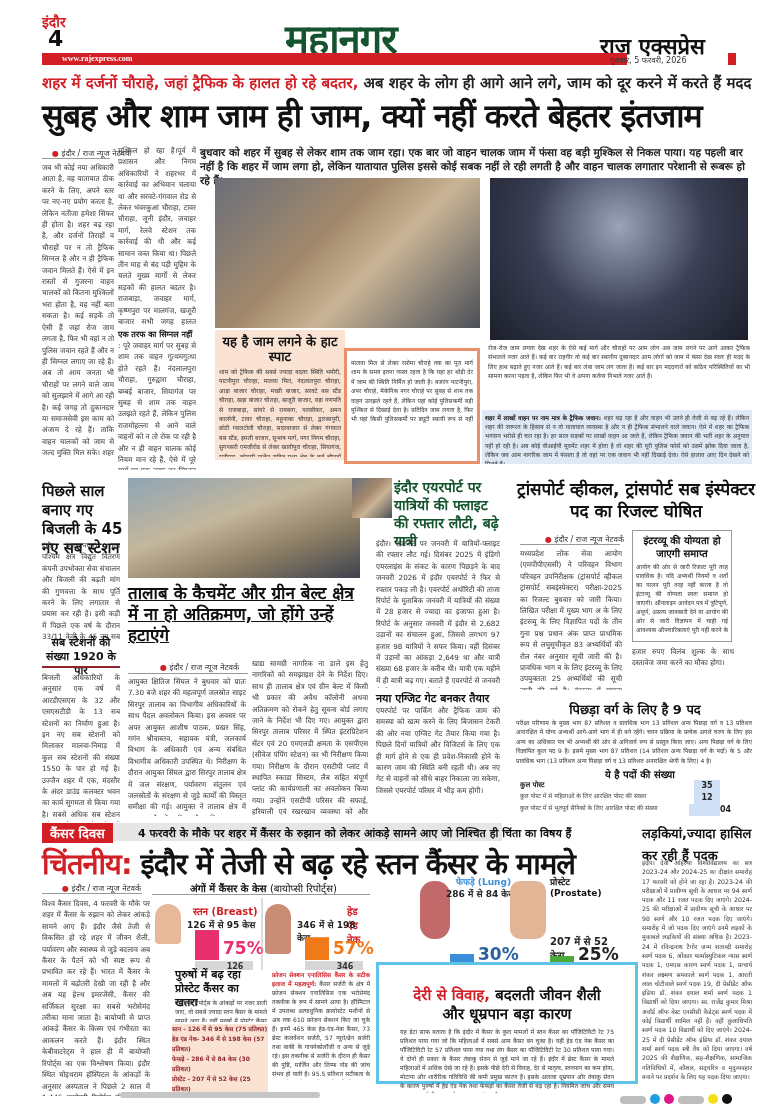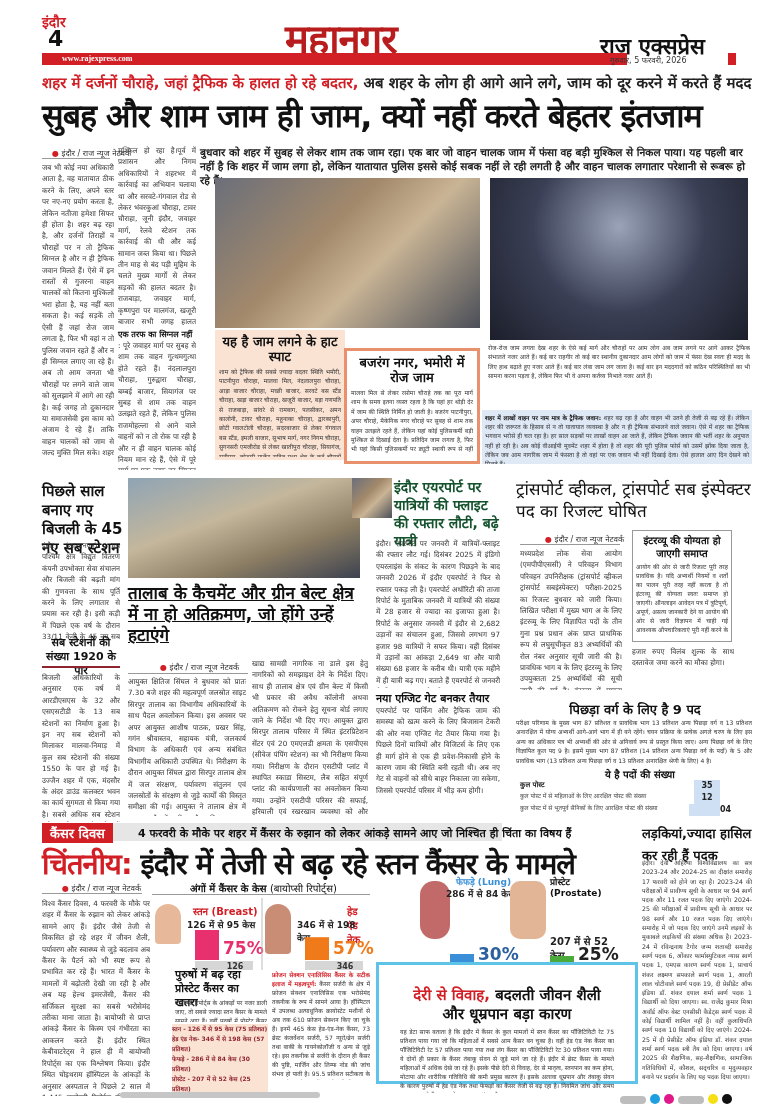--- a/index.html
+++ b/index.html
@@ -1,20 +1,20 @@
 <!DOCTYPE html>
 <html><head>
 <meta charset="utf-8">
 <style>
   * { box-sizing: border-box; margin: 0; padding: 0; }
   body { width: 778px; height: 1108px; background: #fff; font-family: "DejaVu Sans", sans-serif; color: #222; overflow: hidden; position: relative; }
   .abs { position: absolute; }
   .city { left: 42px; top: 12px; color: #d21f26; font-size: 14px; font-weight: bold; }
   .pageno { left: 48px; top: 26px; font-size: 22px; font-weight: bold; color: #111; }
-  .section-title { left: 285px; top: 10px; font-size: 40px; font-weight: 900; color: #b91c1c; font-family: "DejaVu Serif", serif; letter-spacing: -1px; text-align: center; }
+  .section-title { left: 285px; top: 10px; font-size: 40px; font-weight: 900; color: #14532d; font-family: "DejaVu Serif", serif; letter-spacing: -1px; text-align: center; }
   .brand { left: 600px; top: 30px; font-size: 22px; font-weight: bold; color: #111; }
   .redbar { left: 42px; top: 53px; width: 585px; height: 12px; background: #d21f26; }
   .redbar span { color: #fff; font-size: 8px; font-family: "Liberation Serif", serif; font-weight: bold; padding-left: 20px; line-height: 12px; display: block; }
   .redbar2 { left: 728px; top: 53px; width: 8px; height: 12px; background: #d21f26; }
   .dateline { left: 610px; top: 54px; font-size: 8px; color: #333; }
   .kicker { left: 42px; top: 72px; width: 700px; font-size: 15px; font-weight: bold; white-space: nowrap; }
   .kicker .red { color: #d21f26; }
   .headline { left: 42px; top: 93px; width: 700px; font-size: 32px; font-weight: 900; color: #111; white-space: nowrap; letter-spacing: -1px; }
   .byline { font-size: 8px; color: #333; }
   .byline .dot { color: #d21f26; }
@@ -65,21 +65,20 @@
 
 <div class="abs photo" style="left:215px;top:178px;width:265px;height:150px;"></div>
 <div class="abs photo-night" style="left:490px;top:178px;width:258px;height:162px;"></div>
 
 <div class="abs box-pink" style="left:215px;top:330px;width:130px;height:130px;padding:4px;">
   <div class="caption-head" style="font-size:13px;line-height:15px;">यह है जाम लगने के हाट स्पाट</div>
   <div class="col-text" style="font-size:6px;line-height:9.4px;height:90px;margin-top:3px;">शाम को ट्रैफिक की सबसे ज्यादा बदतर स्थिति भमौरी, पाटनीपुरा चौराहा, मालवा मिल, नंदलालपुरा चौराहा, आड़ा बाजार चौराहा, मच्छी बाजार, सरवटे बस स्टैंड चौराहा, खड़ा बाजार चौराहा, खजूरी बाजार, बड़ा गणपति से राजबाड़ा, सांवरे से रामबाग, पलसीकर, अमन कालोनी, टावर चौराहा, महूनाका चौराहा, द्वारकापुरी, छोटी ग्वालटोली चौराहा, सदरबाजार से लेकर गंगवाल बस स्टैंड, इमली बाजार, सुभाष मार्ग, नगर निगम चौराहा, सुगनसरी एमजीरोड से लेकर खातीपुरा चौराहा, सियागंज, रानीपुरा, कोठारी मार्केट सहित मध्य क्षेत्र के कई चौराहों की हालत खराब रहती है, जहां रोज शाम को ट्रैफिक का कबाड़ा हो रहा है। ये ऐसे स्पॉट है जहां रोज जाम लगता है।</div>
 </div>
 
 <div class="abs box-border" style="left:344px;top:348px;width:136px;height:116px;padding:4px;">
-  <div class="caption-head" style="font-size:13px;line-height:15px;">बजरंग नगर, भमोरी में रोज जाम</div>
   <div class="col-text" style="font-size:6px;line-height:9.4px;height:66px;margin-top:3px;">मालवा मिल से लेकर रसोमा चौराहे तक का पूरा मार्ग शाम के समय इतना व्यस्त रहता है कि यहां हर थोड़ी देर में जाम की स्थिति निर्मित हो जाती है। बजरंग पाटनीपुरा, अपर चौराहे, मैकेनिक नगर चौराहे पर सुबह से शाम तक वाहन उलझते रहते हैं, लेकिन यहां कोई पुलिसकर्मी बड़ी मुश्किल से दिखाई देता है। प्रतिदिन जाम लगता है, फिर भी यहां किसी पुलिसकर्मी पर ड्यूटी स्थायी रूप से नहीं लगाई जाती है।</div>
 </div>
 
 <div class="abs" style="left:488px;top:343px;width:262px;">
   <div class="col-text" style="font-size:6px;line-height:9.4px;height:40px;">रोज-रोज जाम लगता देख शहर के ऐसे कई मार्ग और चौराहों पर आम लोग अब जाम लगने पर आगे आकर ट्रैफिक संभालते नजर आते हैं। कई बार राहगीर तो कई बार स्थानीय दुकानदार आम लोगों को जाम में फंसा देख स्वतः ही मदद के लिए हाथ बढ़ाते हुए नजर आते हैं। कई बार लंबा जाम लग जाता है। कई बार इन मददगारों को कठिन परिस्थितियों का भी सामना करना पड़ता है, लेकिन फिर भी वे अपना कर्तव्य निभाते नजर आते हैं।</div>
 </div>
 <div class="abs box-blue col-text" style="left:482px;top:410px;width:270px;height:54px;padding:3px;font-size:6px;line-height:9.2px;"><b style="color:#111;">शहर में लाखों वाहन पर नाम मात्र के ट्रैफिक जवान:</b><span> शहर बढ़ रहा है और वाहन भी उतने ही तेजी से बढ़ रहे हैं। लेकिन शहर की जरूरत के हिसाब से न तो यातायात व्यवस्था है और न ही ट्रैफिक संभालने वाले जवान। ऐसे में शहर का ट्रैफिक भगवान भरोसे ही चल रहा है। हर साल सड़कों पर लाखों वाहन आ जाते हैं, लेकिन ट्रैफिक जवान की भर्ती शहर के अनुपात नहीं हो रही है। अब कोई वीआईपी मूवमेंट शहर में होता है तो शहर की पूरी पुलिस फोर्स को उसमें झोंक दिया जाता है, लेकिन जब आम नागरिक जाम में फंसता है तो वहां पर एक जवान भी नहीं दिखाई देता। ऐसे हालात आए दिन देखने को मिलते हैं।</span></div>
 
 <div class="abs" style="left:42px;top:482px;width:82px;font-size:15px;font-weight:900;line-height:19px;color:#111;">पिछले साल बनाए गए बिजली के 45 नए सब स्टेशन</div>
 <div class="abs col-text" style="left:42px;top:540px;width:78px;height:100px;">इंदौर (आरएनएन)। मप्र पश्चिम क्षेत्र विद्युत वितरण कंपनी उपभोक्ता सेवा संचालन और बिजली की बढ़ती मांग की गुणवत्ता के साथ पूर्ति करने के लिए लगातार से प्रयास कर रही है। इसी कड़ी में पिछले एक वर्ष के दौरान 33/11 केवी के 45 नए सब स्टेशन बनाकर बिजली, उद्योगों, घरेलू, गैर घरेलू श्रेणी के उपभोक्ताओं के लिए बिजली प्रदाय प्रारंभ कर दिया है।</div>
@@ -93,21 +92,21 @@
 <div class="abs divider" style="left:128px;top:673px;width:120px;"></div>
 <div class="abs col-text" style="left:128px;top:676px;width:118px;height:140px;">आयुक्त क्षितिज सिंघल ने बुधवार को प्रातः 7.30 बजे शहर की महत्वपूर्ण जलस्रोत साइट सिरपुर तालाब का विभागीय अधिकारियों के साथ पैदल अवलोकन किया। इस अवसर पर अपर आयुक्त आशीष पाठक, प्रखर सिंह, गगंन श्रीवास्तव, सहायक यंत्री, जलकार्य विभाग के अधिकारी एवं अन्य संबंधित विभागीय अधिकारी उपस्थित थे। निरीक्षण के दौरान आयुक्त सिंघल द्वारा सिरपुर तालाब क्षेत्र में जल संरक्षण, पर्यावरण संतुलन एवं जलस्रोतों के संरक्षण से जुड़े कार्यों की विस्तृत समीक्षा की गई। आयुक्त ने तालाब क्षेत्र में स्वच्छता, कैचमेंट एरिया और अतिक्रमण मुक्त करने आदि के संबंध में आवश्यक निर्देश दिए।</div>
 <div class="abs col-text" style="left:252px;top:658px;width:116px;height:158px;">खाद्य सामग्री नागरिक ना डाले इस हेतु नागरिकों को समझाइश देने के निर्देश दिए। साथ ही तालाब क्षेत्र एवं ग्रीन बेल्ट में किसी भी प्रकार की अवैध कॉलोनी अथवा अतिक्रमण को रोकने हेतु सूचना बोर्ड लगाए जाने के निर्देश भी दिए गए। आयुक्त द्वारा सिरपुर तालाब परिसर में स्थित इंटरप्रिटेशन सेंटर एवं 20 एमएलडी क्षमता के एसपीएस (सीवेज पंपिंग स्टेशन) का भी निरीक्षण किया गया। निरीक्षण के दौरान एसटीपी प्लांट में स्थापित स्काडा सिस्टम, लैब सहित संपूर्ण प्लांट की कार्यप्रणाली का अवलोकन किया गया। उन्होंने एसटीपी परिसर की सफाई, हरियाली एवं रखरखाव व्यवस्था को और बेहतर करने के निर्देश दिए।</div>
 
 <div class="abs photo" style="left:352px;top:478px;width:40px;height:40px;"></div>
 <div class="abs" style="left:394px;top:478px;width:112px;font-size:14px;font-weight:900;line-height:18px;color:#14532d;">इंदौर एयरपोर्ट पर यात्रियों की फ्लाइट की रफ्तार लौटी, बढ़े यात्री</div>
 <div class="abs col-text" style="left:376px;top:538px;width:124px;height:150px;">इंदौर। एयरपोर्ट पर जनवरी में यात्रियों-फ्लाइट की रफ्तार लौट गई। दिसंबर 2025 में इंडिगो एयरलाइंस के संकट के कारण पिछड़ने के बाद जनवरी 2026 में इंदौर एयरपोर्ट ने फिर से रफ्तार पकड़ ली है। एयरपोर्ट अथॉरिटी की ताजा रिपोर्ट के मुताबिक जनवरी में यात्रियों की संख्या में 28 हजार से ज्यादा का इजाफा हुआ है। रिपोर्ट के अनुसार जनवरी में इंदौर से 2,682 उड़ानों का संचालन हुआ, जिससे लगभग 97 हजार 98 यात्रियों ने सफर किया। वहीं दिसंबर में उड़ानों का आंकड़ा 2,649 था और यात्री संख्या 68 हजार के करीब थी। यात्री एक महीने में ही यात्री बढ़ गए। बताते हैं एयरपोर्ट से जनवरी से दिसंबर 2025 के बीच 4 लाख 96 हजार 611 यात्रियों ने हवाई यात्रा की। एयरपोर्ट के 88 वर्षों के इतिहास में पहली बार है कि यात्री संख्या 40 लाख के पार पहुंची। इसी अवधि में 3,558 उड़ानों का संचालन हुआ, जो इंदौर की मजबूत एविएशन क्षेत्र को दर्शाता है।</div>
 <div class="abs subhead" style="left:376px;top:690px;width:124px;font-size:11px;">नया एग्जिट गेट बनकर तैयार</div>
 <div class="abs col-text" style="left:376px;top:705px;width:124px;height:110px;">एयरपोर्ट पर पार्किंग और ट्रैफिक जाम की समस्या को खत्म करने के लिए बिजासन टेकरी की ओर नया एग्जिट गेट तैयार किया गया है। पिछले दिनों यात्रियों और विजिटर्स के लिए एक ही मार्ग होने से एक ही प्रवेश-निकासी होने के कारण जाम की स्थिति बनी रहती थी। अब नए गेट से वाहनों को सीधे बाहर निकाला जा सकेगा, जिससे एयरपोर्ट परिसर में भीड़ कम होगी।</div>
 
-<div class="abs" style="left:516px;top:478px;width:240px;font-size:17px;font-weight:400;line-height:22px;color:#111;">ट्रांसपोर्ट व्हीकल, ट्रांसपोर्ट सब इंस्पेक्टर पद का रिजल्ट घोषित</div>
+<div class="abs" style="left:516px;top:478px;width:240px;font-size:17px;font-weight:700;line-height:22px;color:#111;text-align:center;">ट्रांसपोर्ट व्हीकल, ट्रांसपोर्ट सब इंस्पेक्टर पद का रिजल्ट घोषित</div>
 <div class="abs byline" style="left:545px;top:533px;"><span class="dot">● </span><span>इंदौर / राज न्यूज नेटवर्क</span></div>
 <div class="abs divider" style="left:520px;top:544px;width:100px;"></div>
 <div class="abs col-text" style="left:520px;top:548px;width:102px;height:142px;">मध्यप्रदेश लोक सेवा आयोग (एमपीपीएससी) ने परिवहन विभाग परिवहन उपनिरीक्षक (ट्रांसपोर्ट व्हीकल ट्रांसपोर्ट सबइंस्पेक्टर) परीक्षा-2025 का रिजल्ट बुधवार को जारी किया। लिखित परीक्षा में मुख्य भाग अ के लिए इंटरव्यू के लिए विज्ञापित पदों के तीन गुना प्रश्न प्रधान अंक प्राप्त प्राथमिक रूप से लघुसूचीकृत 83 अभ्यर्थियों की रोल नंबर अनुसार सूची जारी की है। प्रावधिक भाग ब के लिए इंटरव्यू के लिए उपयुक्तता 25 अभ्यर्थियों की सूची जारी की गई है। इंटरव्यू में पात्रता आवेदन पत्र के सत्यापन दस्तावेजों की सूची भी जारी की है। पहले चरण में आवेदन ऑनलाइन 25 फरवरी तक जमा करने को कहा है। 26 फरवरी से 5 मार्च तक तीन हजार रुपए</div>
 <div class="abs box-gray" style="left:632px;top:530px;width:100px;height:112px;padding:3px;">
   <div class="caption-head" style="font-size:10px;line-height:13px;">इंटरव्यू की योग्यता हो जाएगी समाप्त</div>
   <div class="col-text" style="font-size:6px;line-height:9px;height:72px;margin-top:2px;">आयोग की ओर से जारी रिजल्ट पूरी तरह प्रावधिक है। यदि अभ्यर्थी नियमों व शर्तों का पालन पूरी तरह नहीं करता है तो इंटरव्यू की योग्यता स्वतः समाप्त हो जाएगी। ऑनलाइन आवेदन पत्र में त्रुटिपूर्ण, अपूर्ण, असत्य जानकारी देने या आयोग की ओर से जारी विज्ञापन में चाही गई आवश्यक औपचारिकताएं पूरी नहीं करने के कारण चयन के किसी भी स्तर पर अभ्यर्थी की उम्मीदवारी निरस्त कर दी जाएगी।</div>
 </div>
 <div class="abs col-text" style="left:632px;top:646px;width:102px;height:38px;">हजार रुपए विलंब शुल्क के साथ दस्तावेज जमा करने का मौका होगा।</div>
 <div class="abs caption-head" style="left:515px;top:700px;width:240px;font-size:13px;">पिछड़ा वर्ग के लिए है 9 पद</div>
 <div class="abs col-text" style="left:516px;top:718px;width:236px;height:48px;font-size:6px;line-height:9.4px;">परीक्षा परिणाम के मुख्य भाग 87 प्रतिशत व प्रावधिक भाग 13 प्रतिशत अन्य पिछड़ा वर्ग व 13 प्रतिशत अनारक्षित में योग्य अभ्यर्थी आगे-आगे भाग में ही बने रहेंगे। चयन प्रक्रिया के प्रत्येक अगले चरण के लिए इस अन्य का अधिकार पत्र भी अभ्यर्थी की ओर से अनिवार्य रूप से प्रस्तुत किया जाए। अन्य पिछड़ा वर्ग के लिए विज्ञापित कुल पद 9 है। इसमें मुख्य भाग 87 प्रतिशत (14 प्रतिशत अन्य पिछड़ा वर्ग के पदों) के 5 और प्रावधिक भाग (13 प्रतिशत अन्य पिछड़ा वर्ग व 13 प्रतिशत अनारक्षित श्रेणी के लिए) 4 है।</div>

